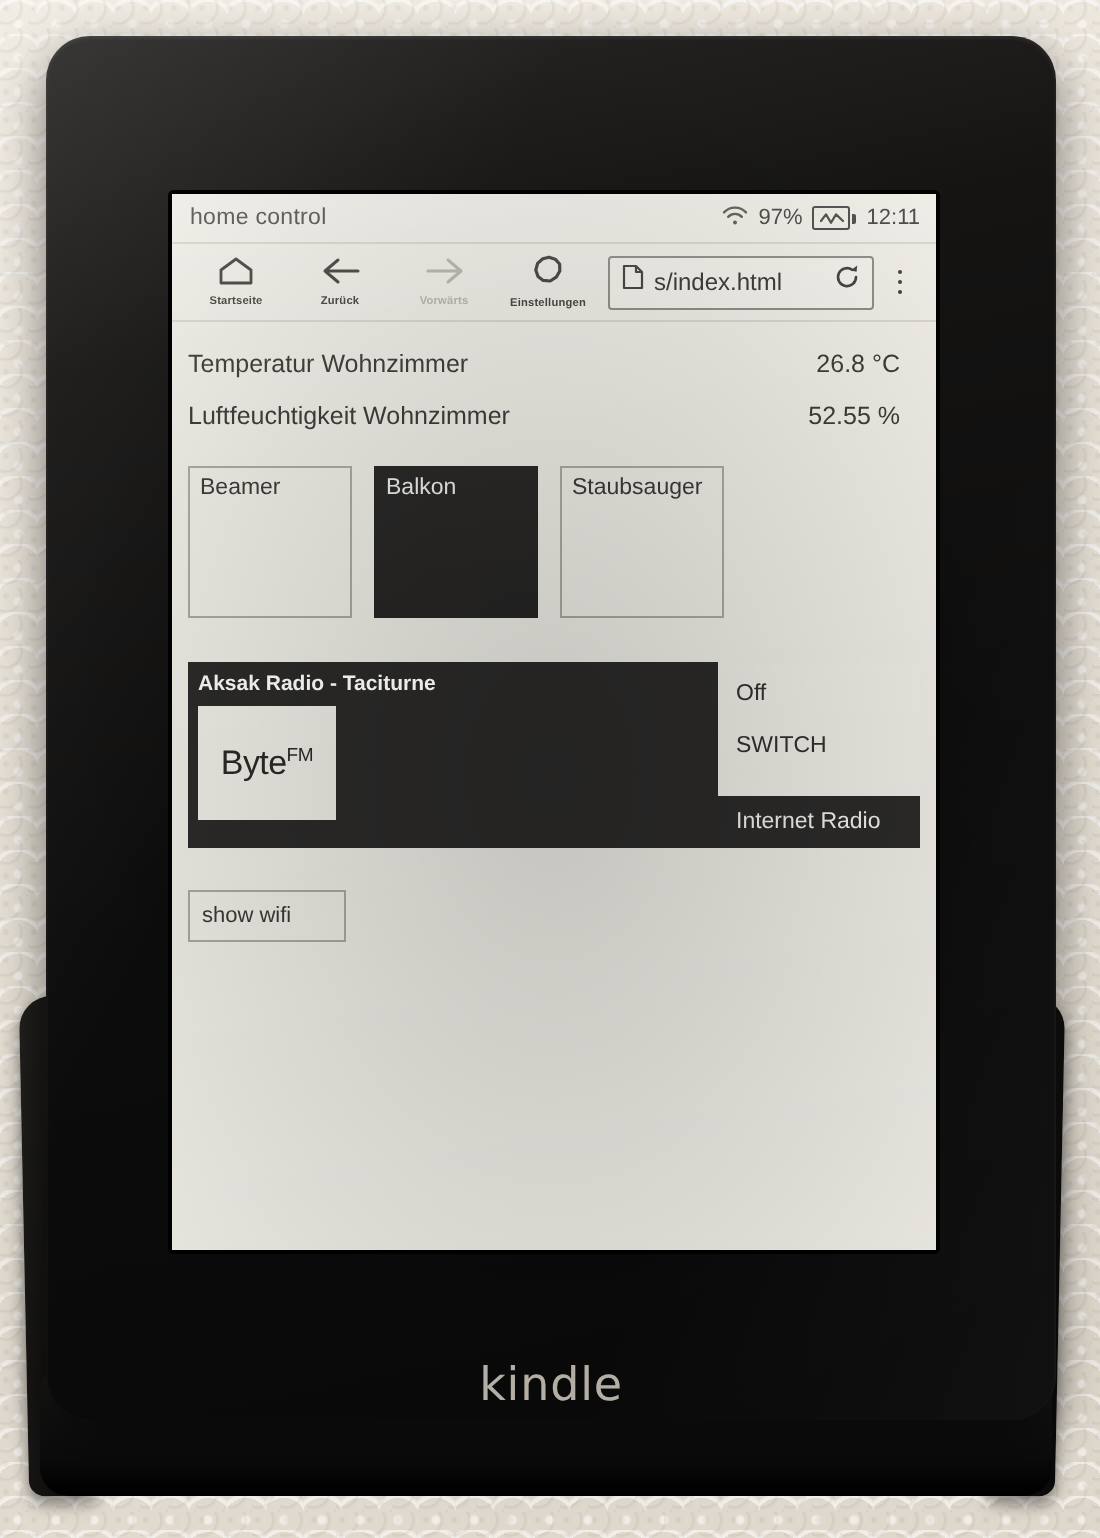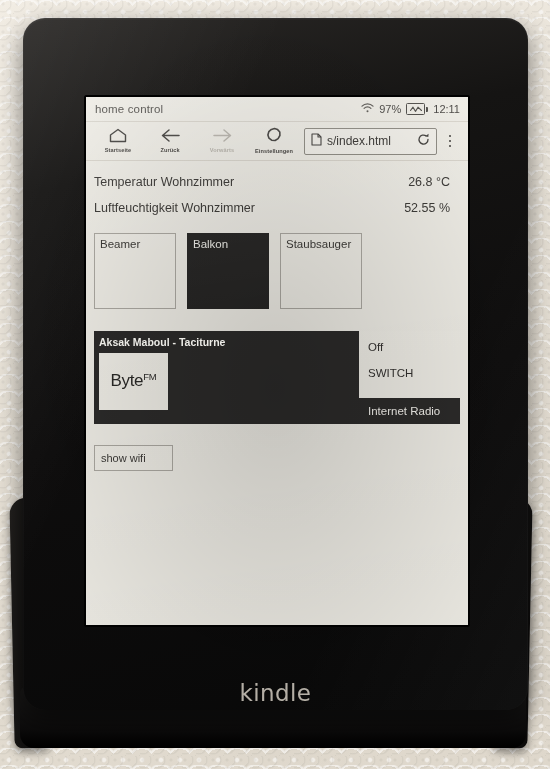--- a/index.html
+++ b/index.html
@@ -481,21 +481,21 @@
           <span>Balkon</span>
         </div>
         <div class="tile">
           <span>Staubsauger</span>
         </div>
       </div>
 
       <div class="radio-panel">
         <div class="radio-left">
           <div class="ghost-text"></div>
-          <div class="track-line">Aksak Maboul - Taciturne</div>
+          <div class="track-line">Aksak Radio - Taciturne</div>
           <div class="station-logo">
             <span>
               <span class="name">Byte</span><span class="sup">FM</span>
             </span>
           </div>
         </div>
         <div class="radio-menu">
           <div class="menu-item light first">
             <span>Off</span>
           </div>

